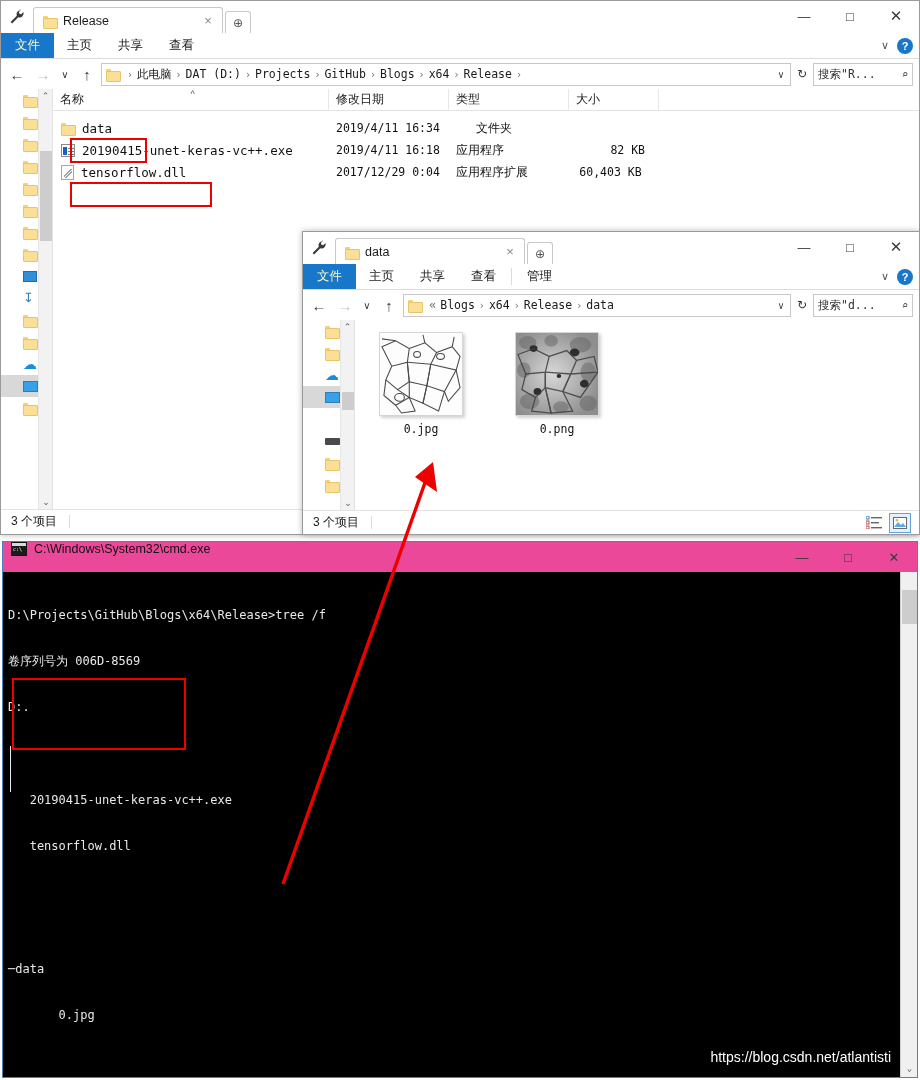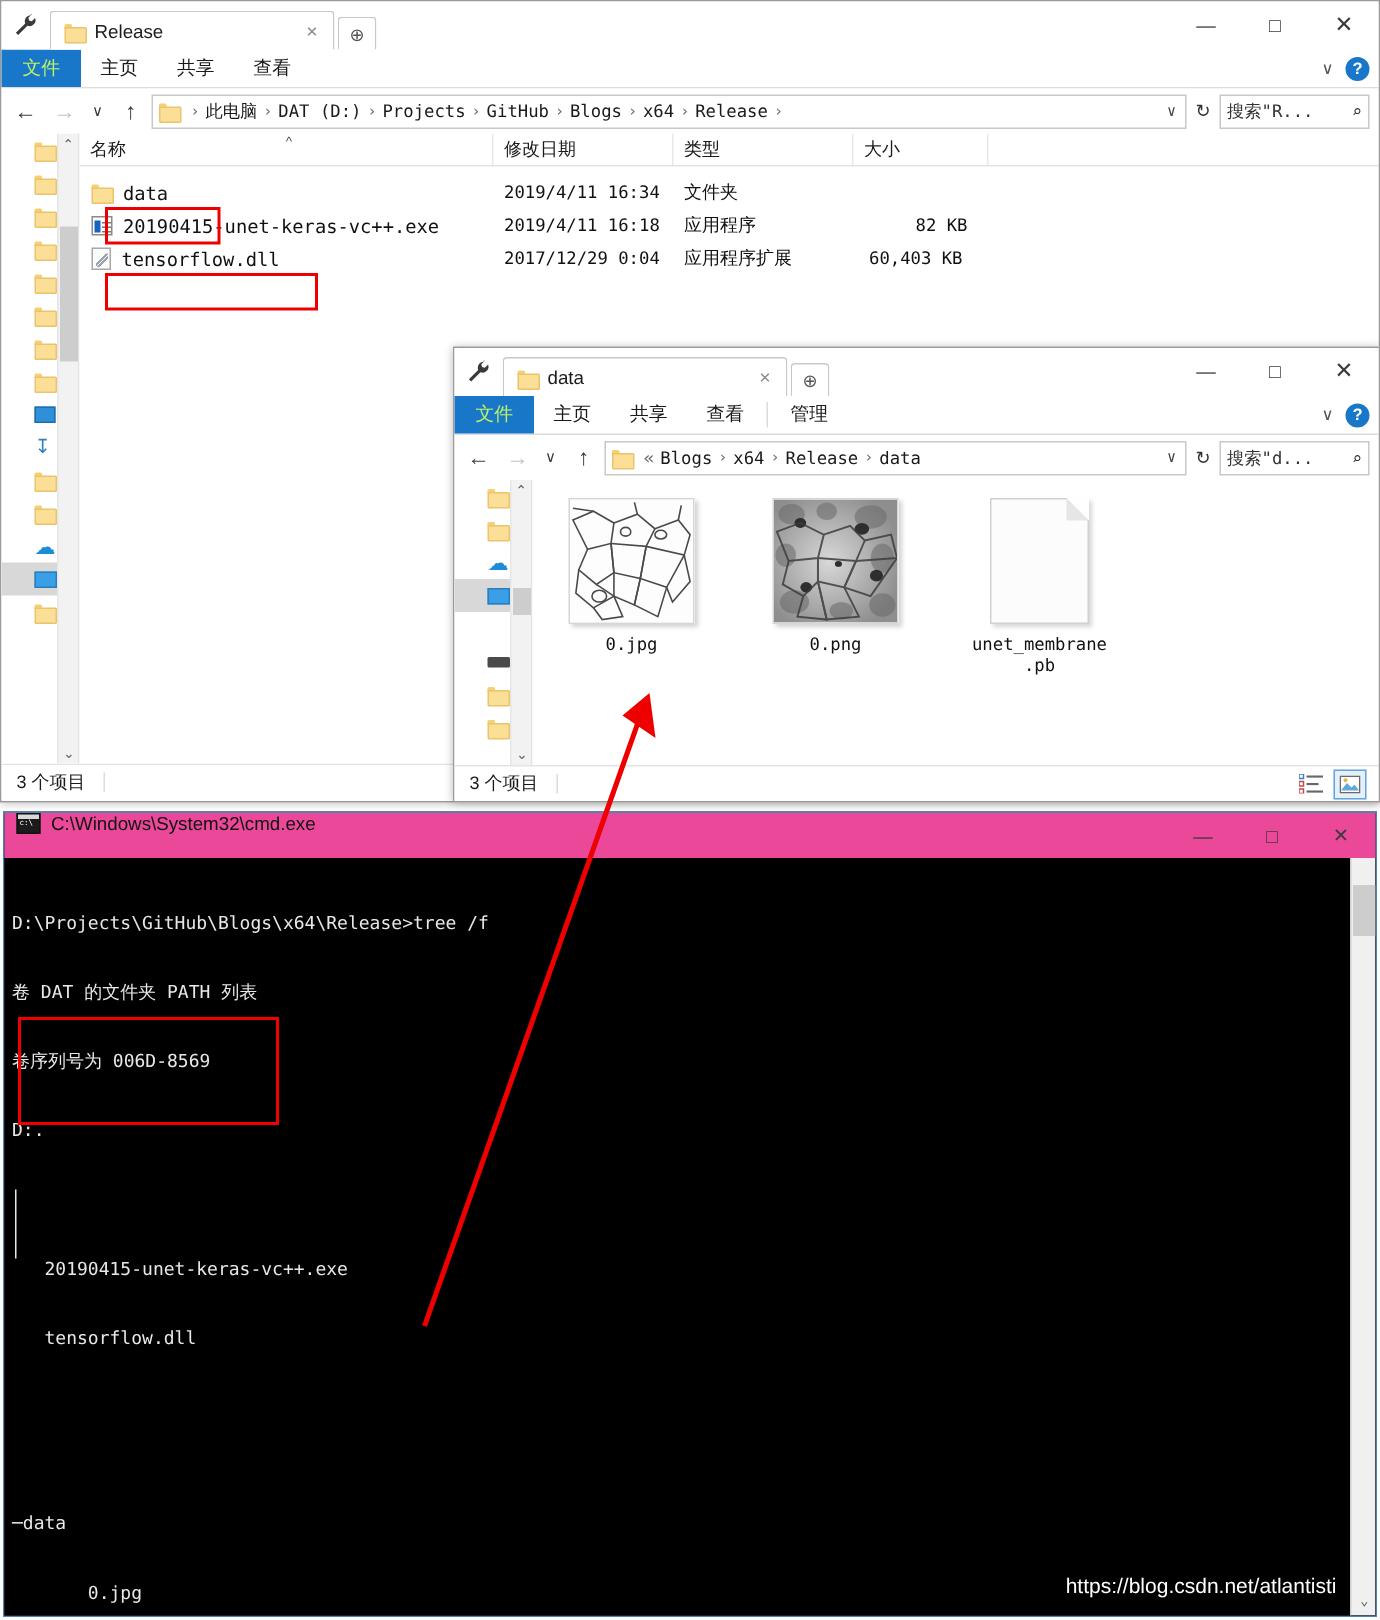--- a/index.html
+++ b/index.html
@@ -52,21 +52,21 @@
   }
   .wctl div.cls { font-size:15px; }
 
   
   .ribbon {
     height:26px; display:flex; align-items:stretch;
     border-bottom:1px solid #dcdcdc; background:#fff;
     font-size:12.5px;
   }
   .rb-file {
-    background:#1877c9; color:#bef264; padding:0 14px;
+    background:#1877c9; color:#fef9c3; padding:0 14px;
     display:flex; align-items:center; font-size:12.5px;
   }
   .rb-item {
     padding:0 13px; display:flex; align-items:center; color:#1a1a1a;
   }
   .rb-sep { width:1px; background:#dcdcdc; margin:4px 2px; }
   .rb-right { margin-left:auto; display:flex; align-items:center; padding-right:6px; gap:8px;}
   .rb-chev { color:#555; font-size:11px; }
   .help-ico {
     width:16px;height:16px;border-radius:50%;background:#1877c9;color:#fff;
@@ -370,21 +370,21 @@
       </div>
 
       <div style="height:6px;"></div>
 
       <div class="row">
         <div class="cname" style="width:276px;">
           <span class="folder-ico"></span>
           <span style="margin-left:7px;">data</span>
         </div>
         <div class="cdate" style="width:120px;">2019/4/11 16:34</div>
-        <div class="ctype" style="width:120px;font-family:'Liberation Sans',sans-serif;font-size:12px;">文件夹</div>
+        <div class="ctype" style="width:120px;font-family:'Liberation Sans',sans-serif;font-size:12px;margin-left:20px;">文件夹</div>
         <div class="csize" style="width:90px;"></div>
       </div>
 
       <div class="row">
         <div class="cname" style="width:276px;">
           <span class="exe-ico"></span>
           <span style="margin-left:7px;">20190415-unet-keras-vc++.exe</span>
         </div>
         <div class="cdate" style="width:120px;">2019/4/11 16:18</div>
         <div class="ctype" style="width:120px;font-family:'Liberation Sans',sans-serif;font-size:12px;">应用程序</div>
@@ -564,25 +564,20 @@
               <path d="M10 42 L6 58 L20 66 L30 56 L30 40"></path>
               <path d="M30 40 L30 56 L48 60 L56 42"></path>
               <path d="M56 42 L48 60 L66 66 L84 40"></path>
               <path d="M20 66 L16 80 L36 82 L30 56"></path>
               <path d="M30 56 L36 82 L58 80 L48 60"></path>
             </g>
           </svg>
           <div class="tile-lbl">0.png</div>
         </div>
 
-        <div class="tile">
-          <div class="pb-ico"></div>
-          <div class="tile-lbl" style="white-space:pre-line;">unet_membrane
-.pb</div>
-        </div>
       </div>
     </div>
   </div>
 
   <div class="statusbar">
     <span>3 个项目</span>
     <span class="sep"></span>
     <span class="viewbtns">
       <span class="vbtn">
         <svg width="16" height="13" viewBox="0 0 16 13">
@@ -611,21 +606,20 @@
     <span>C:\Windows\System32\cmd.exe</span>
     <span class="cmd-ctl">
       <div>—</div>
       <div>□</div>
       <div>✕</div>
     </span>
   </div>
 
   <div class="cmd-body" style="height:505px;">
     <div>D:\Projects\GitHub\Blogs\x64\Release&gt;tree /f</div>
-    <div>卷 DAT 的文件夹 PATH 列表</div>
     <div>卷序列号为 006D-8569</div>
     <div>D:.</div>
     <div style="position:relative;">
       <span style="position:absolute;left:2px;top:0;width:1px;height:46px;background:#e8e8e8;"></span>
       <div>   20190415-unet-keras-vc++.exe</div>
       <div>   tensorflow.dll</div>
     </div>
     <div>&nbsp;</div>
     <div>─data</div>
     <div>       0.jpg</div>

